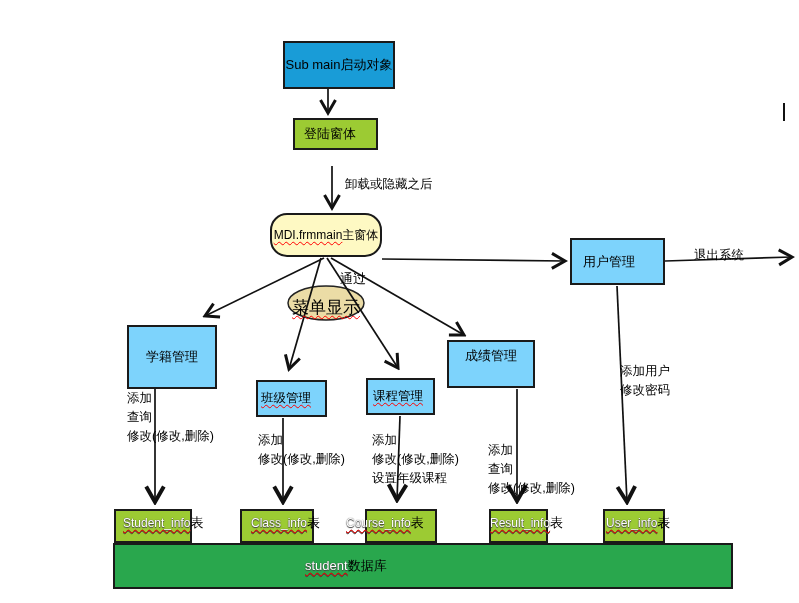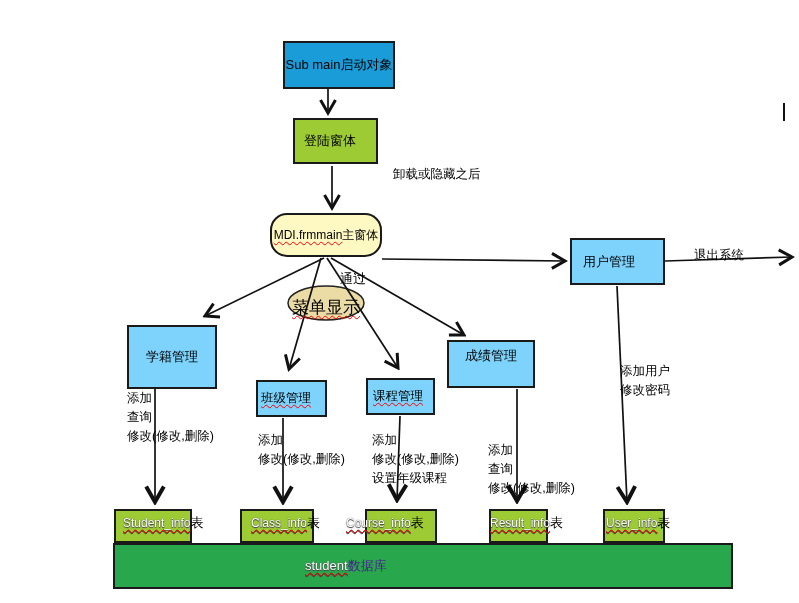--- a/index.html
+++ b/index.html
@@ -33,21 +33,21 @@
     color:#000; white-space:nowrap;
   }
   .tbox { position:absolute; box-sizing:border-box; border:2px solid #1a1a1a;
           background:#9CCB33; z-index:2; }
   .tlabel { position:absolute; z-index:3; font-size:12px; white-space:nowrap; }
   .tlabel .en, .dbtext .en {
     color:#ffffff; text-shadow:0 0 1px #333, 0 1px 1px #444;
   }
   .tlabel .cn { color:#000; font-size:13px; }
   .dbbar { padding-left:190px; }
-  .dbtext .cn { color:#4c1d95; font-size:13px; }
+  .dbtext .cn { color:#000000; font-size:13px; }
   .mdi-en { color:#000; }
 </style>
 </head>
 <body>
 
 <div class="canvas">
 
   <svg class="wires" width="799" height="603" viewBox="0 0 799 603">
     <defs>
       <marker id="arr" viewBox="0 0 10 10" refX="8.5" refY="5" markerWidth="11" markerHeight="11" orient="auto">
@@ -74,25 +74,25 @@
       <line x1="400" y1="416" x2="397" y2="500" marker-end="url(#arrBig)"></line>
       <line x1="517" y1="389" x2="517" y2="501" marker-end="url(#arrBig)"></line>
       <line x1="784" y1="103" x2="784" y2="121" stroke-width="2"></line>
     </g>
   </svg>
 
   <div class="box c-blue center" style="left:283px; top:9px; width:112px; height:48px;margin-top:32px;">
     <span>Sub main启动对象</span>
   </div>
 
-  <div class="box c-green" style="left:293px; top:118px; width:85px; height:46px; padding-left:9px;">
+  <div class="box c-green" style="left:293px; top:118px; width:85px; height:32px; padding-left:9px;">
     <span>登陆窗体</span>
   </div>
 
-  <div class="lbl" style="left:345px; top:165px;margin-left:48px;">卸载或隐藏之后</div>
+  <div class="lbl" style="left:345px; top:175px;">卸载或隐藏之后</div>
 
   <div class="box c-yellow center" style="left:270px; top:213px; width:112px; height:44px; font-size:12px;">
     <span class="mdi-en sq">MDI.frmmain</span>
       <span>主窗体</span>
   </div>
 
   <div class="box c-pink" style="left:570px; top:238px; width:95px; height:47px; padding-left:11px;">
     <span>用户管理</span>
   </div>
 

